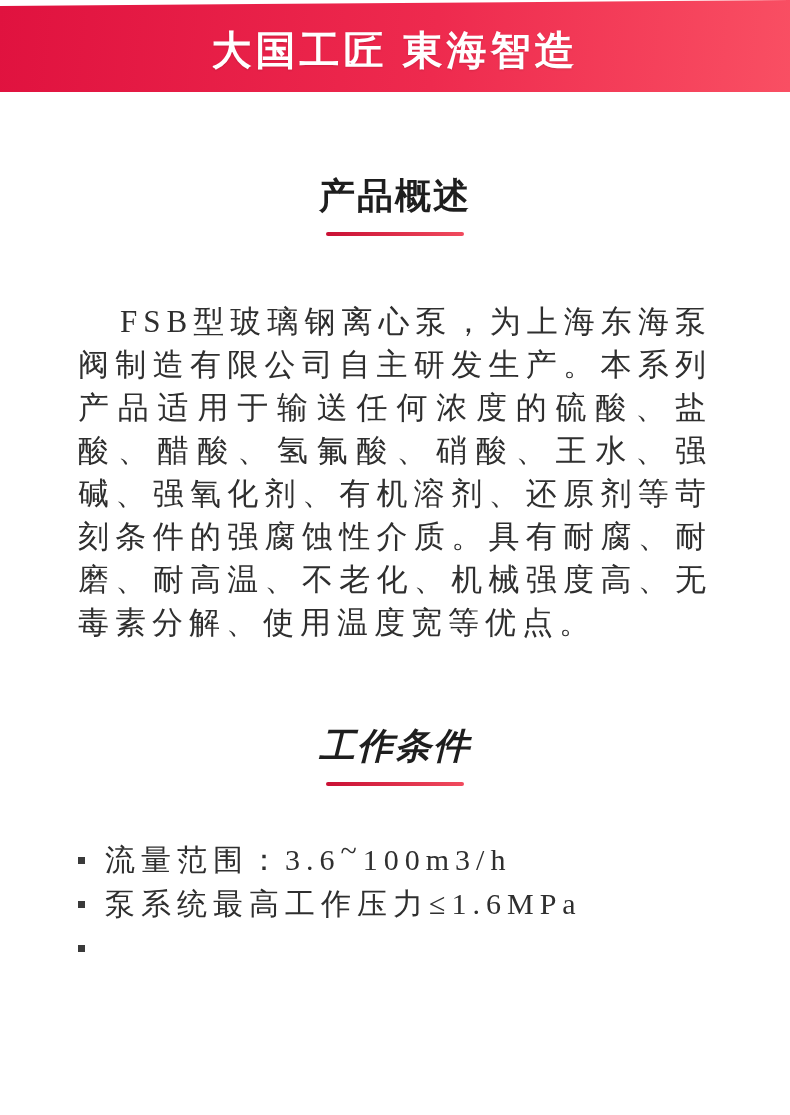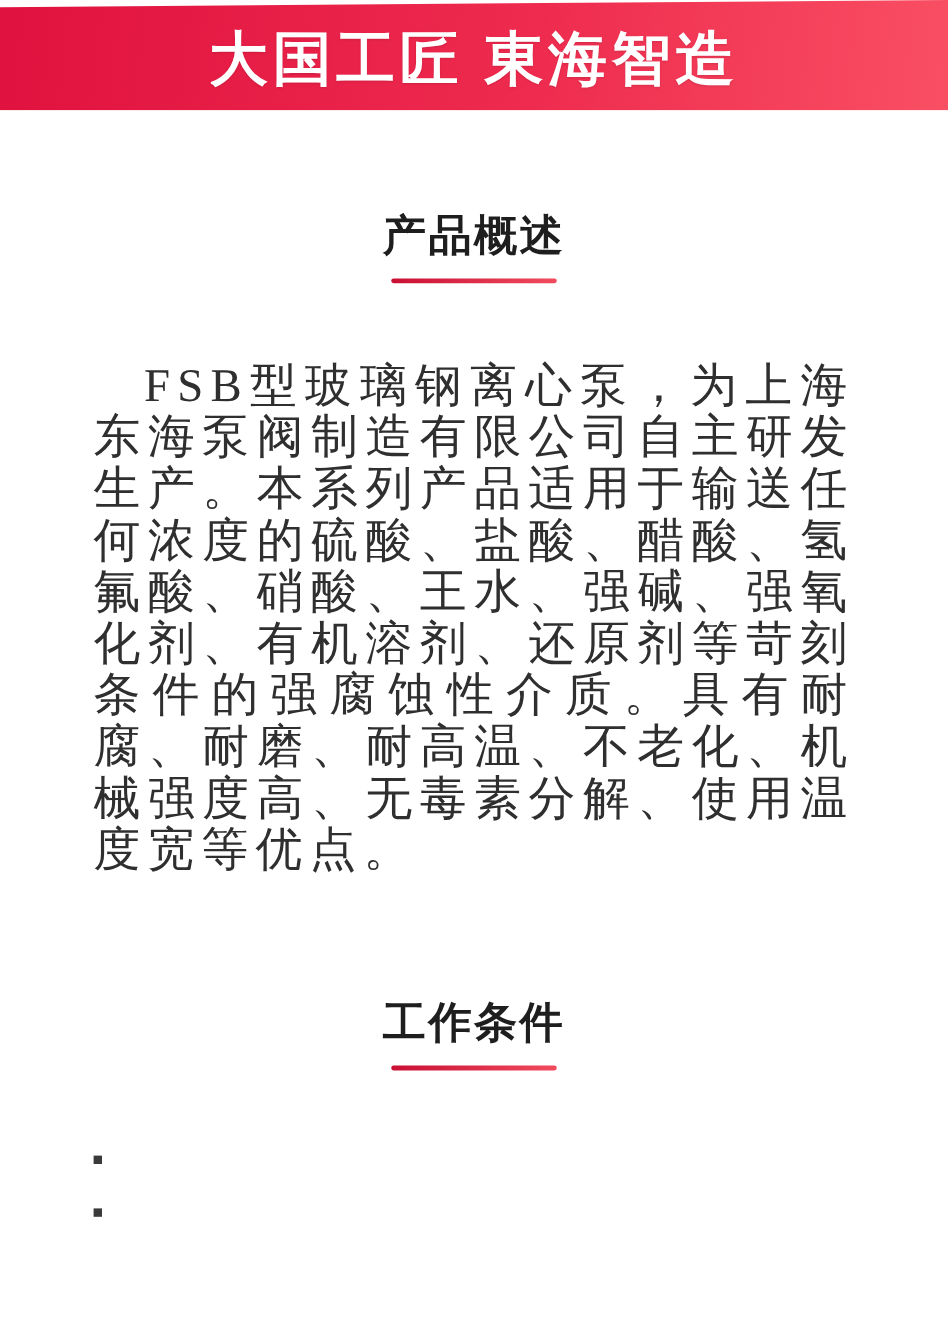--- a/index.html
+++ b/index.html
@@ -19,56 +19,56 @@
     height: 92px;
     background: linear-gradient(96deg, #e0123f 0%, #ee2a4e 55%, #f94f63 100%);
     clip-path: polygon(0 6px, 100% 0, 100% 100%, 0 100%);
     display: flex;
     align-items: center;
     justify-content: center;
   }
   .banner-text {
     font-family: "Liberation Sans", sans-serif;
     font-weight: bold;
-    font-size: 49px;
+    font-size: 40px;
     line-height: 1;
     color: #ffffff;
     letter-spacing: 4px;
     padding-top: 8px;
     white-space: nowrap;
     text-shadow: 0 1px 2px rgba(0,0,0,0.12);
   }
 
   
   .section-title {
     margin: 0;
     text-align: center;
     font-family: "Liberation Sans", sans-serif;
     font-weight: bold;
     font-size: 36px;
     line-height: 52px;
     color: #1e1e1e;
     letter-spacing: 2px;
   }
   .title-overview { margin-top: 78px; }
-  .title-conditions { margin-top: 96px; }
+  .title-conditions { margin-top: 76px; font-style: italic; }
 
   .accent-underline {
     width: 138px;
     height: 4px;
     margin: 10px auto 0 auto;
     background: linear-gradient(90deg, #c91034 0%, #f14b5e 100%);
     border-radius: 2px;
   }
 
   
   .overview-paragraph {
     margin: 64px 78px 0 78px;
     width: 634px;
-    font-size: 39px;
+    font-size: 31px;
     line-height: 43px;
     letter-spacing: 6px;
     color: #2f2f2f;
     text-align: justify;
     text-indent: 42px;
   }
 
   
   .cond-list {
     list-style: none;
@@ -110,20 +110,24 @@
   <p class="overview-paragraph">FSB型玻璃钢离心泵，为上海东海泵阀制造有限公司自主研发生产。本系列产品适用于输送任何浓度的硫酸、盐酸、醋酸、氢氟酸、硝酸、王水、强碱、强氧化剂、有机溶剂、还原剂等苛刻条件的强腐蚀性介质。具有耐腐、耐磨、耐高温、不老化、机械强度高、无毒素分解、使用温度宽等优点。</p>
 </section>
 
 <section>
   <h2 class="section-title title-conditions">工作条件</h2>
   <div class="accent-underline"></div>
 
   <ul class="cond-list">
     <li class="cond-item">
       <span class="bullet-dot"></span>
-      <span class="sup-mark"></span><span></span>
+      <span>流量范围：3.6</span><span class="sup-mark">~</span><span>100m3/h</span>
+    </li>
+    <li class="cond-item">
+      <span class="bullet-dot"></span>
+      <span>泵系统最高工作压力≤1.6MPa</span><span class="sup-mark"></span><span></span>
     </li>
     <li class="cond-item">
       <span class="bullet-dot"></span>
       <span class="sup-mark"></span><span></span>
     </li>
   </ul>
 </section>
 
 </body></html>

